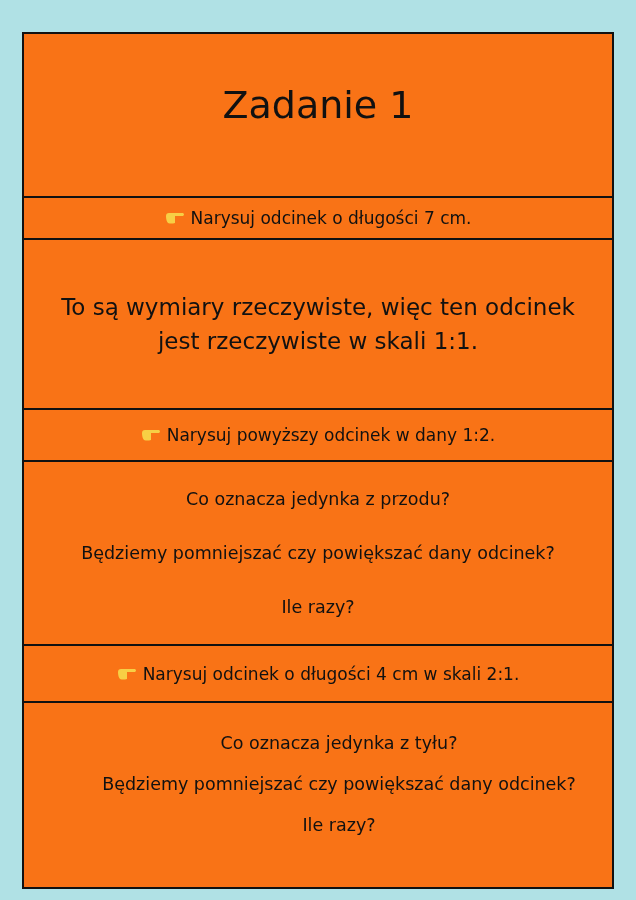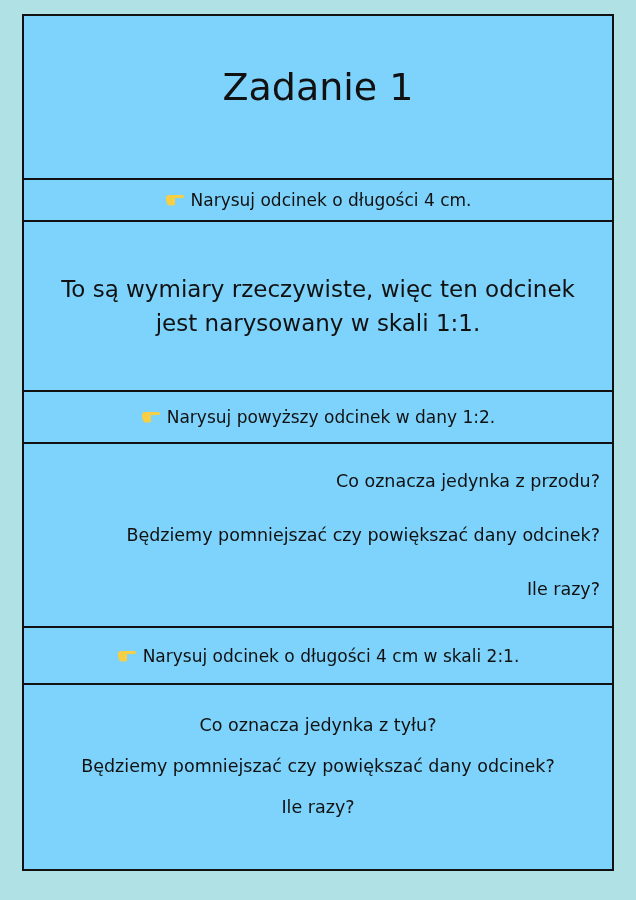--- a/index.html
+++ b/index.html
@@ -1,22 +1,22 @@
 <!DOCTYPE html>
 <html><head>
 <meta charset="utf-8">
 <style>
   html, body { margin:0; padding:0; }
   body {
     width:636px; height:900px; background:#b0e1e5; position:relative; overflow:hidden;
     font-family:"DejaVu Sans", sans-serif; color:#111;
   }
   .card {
-    position:absolute; left:22px; top:14px; width:588px; height:853px;
-    border:2px solid #111; background:#7dd3fc; box-sizing:content-box;
+    position:absolute; left:22px; top:32px; width:588px; height:853px;
+    border:2px solid #111; background:#f97316; box-sizing:content-box;
   }
   .row {
     position:absolute; left:0; width:588px; display:flex; flex-direction:column;
     align-items:center; justify-content:center; text-align:center;
   }
   .sep { position:absolute; left:0; width:588px; height:2px; background:#111; }
   .title { font-size:38px; font-weight:400; }
   .instr { font-size:17px; display:flex; align-items:center; gap:6px; }
   .hand { display:inline-block; width:20px; height:14px; position:relative; }
   .hand svg { position:absolute; left:0; top:0; }
@@ -32,60 +32,60 @@
   </div>
   <div class="sep" style="top:162px;"></div>
 
   <div class="row" style="top:164px;height:40px;">
     <div class="instr">
       <span class="hand">
         <svg width="20" height="14" viewBox="0 0 20 14">
             <path d="M1 5 Q1 2 4 2 L18 2 Q20 3.5 18 5 L10 5 L10 12 Q6 13 3 12 Q1 10 1 5Z" fill="#f7cf45"></path>
           </svg>
       </span>
-      <span>Narysuj odcinek o długości 4 cm.</span>
+      <span>Narysuj odcinek o długości 7 cm.</span>
     </div>
   </div>
   <div class="sep" style="top:204px;"></div>
 
   <div class="row big" style="top:206px;height:168px;">
     <div>To są wymiary rzeczywiste, więc ten odcinek</div>
-    <div>jest narysowany w skali 1:1.</div>
+    <div>jest rzeczywiste w skali 1:1.</div>
   </div>
   <div class="sep" style="top:374px;"></div>
 
   <div class="row" style="top:376px;height:50px;">
     <div class="instr">
       <span class="hand">
         <svg width="20" height="14" viewBox="0 0 20 14">
             <path d="M1 5 Q1 2 4 2 L18 2 Q20 3.5 18 5 L10 5 L10 12 Q6 13 3 12 Q1 10 1 5Z" fill="#f7cf45"></path>
           </svg>
       </span>
       <span>Narysuj powyższy odcinek w dany 1:2.</span>
     </div>
   </div>
   <div class="sep" style="top:426px;"></div>
 
-  <div class="row q" style="top:428px;height:182px;justify-content:space-around;padding:10px 12px;box-sizing:border-box;align-items:flex-end;">
+  <div class="row q" style="top:428px;height:182px;justify-content:space-around;padding:10px 0;box-sizing:border-box;">
     <div>Co oznacza jedynka z przodu?</div>
     <div>Będziemy pomniejszać czy powiększać dany odcinek?</div>
     <div>Ile razy?</div>
   </div>
   <div class="sep" style="top:610px;"></div>
 
   <div class="row" style="top:612px;height:55px;border-radius:19px;">
     <div class="instr">
       <span class="hand">
         <svg width="20" height="14" viewBox="0 0 20 14">
             <path d="M1 5 Q1 2 4 2 L18 2 Q20 3.5 18 5 L10 5 L10 12 Q6 13 3 12 Q1 10 1 5Z" fill="#f7cf45"></path>
           </svg>
       </span>
       <span>Narysuj odcinek o długości 4 cm w skali 2:1.</span>
     </div>
   </div>
   <div class="sep" style="top:667px;"></div>
 
-  <div class="row q" style="top:669px;height:184px;justify-content:flex-start;padding-top:30px;gap:21px;box-sizing:border-box;">
+  <div class="row q" style="top:669px;height:184px;justify-content:flex-start;padding-top:30px;gap:21px;box-sizing:border-box;margin-left:21px;">
     <div>Co oznacza jedynka z tyłu?</div>
     <div>Będziemy pomniejszać czy powiększać dany odcinek?</div>
     <div>Ile razy?</div>
   </div>
 </div>
 
 </body></html>

